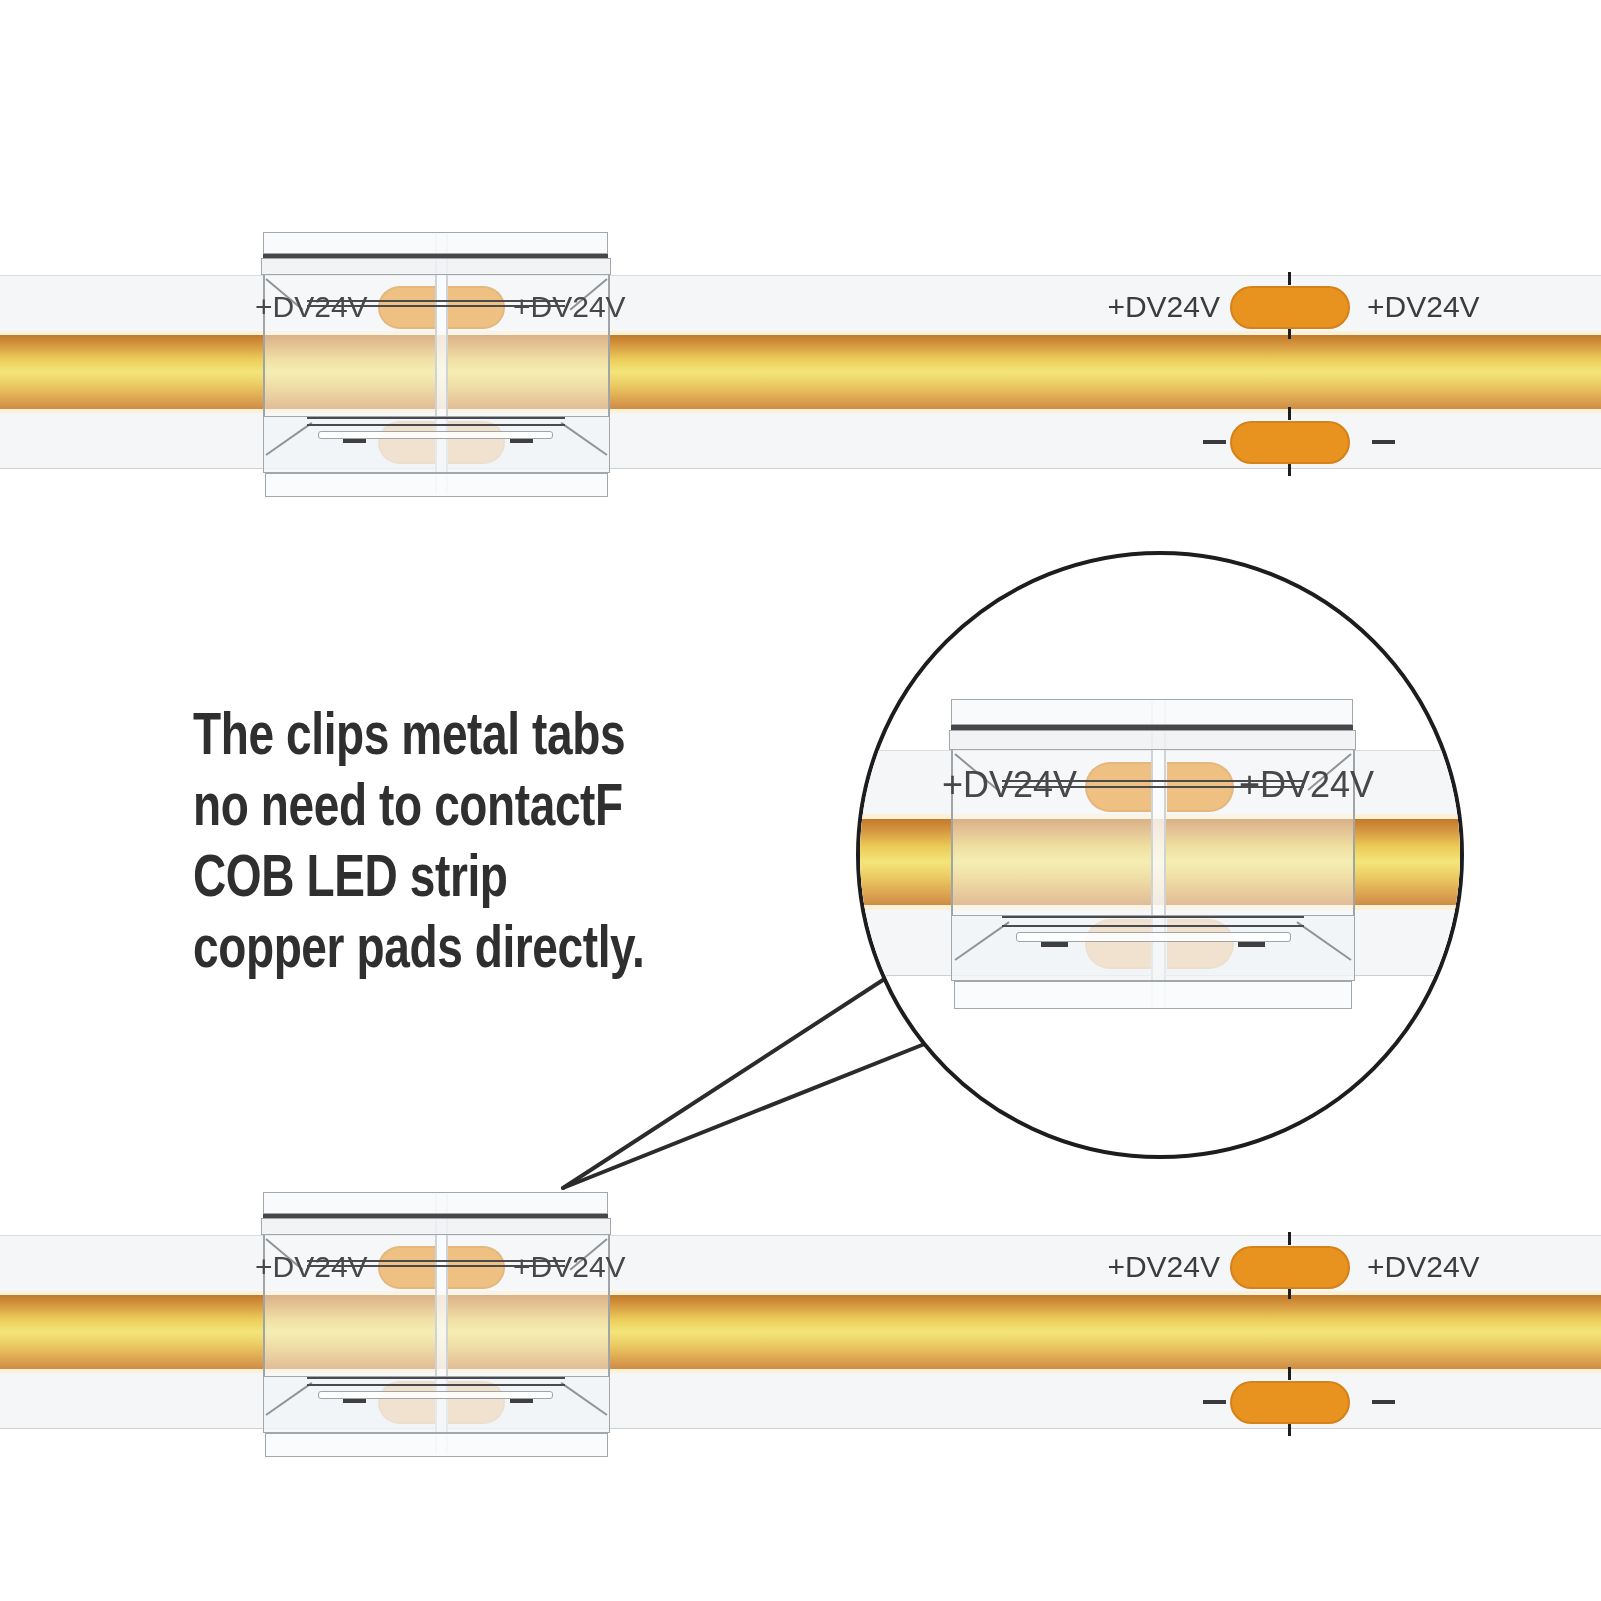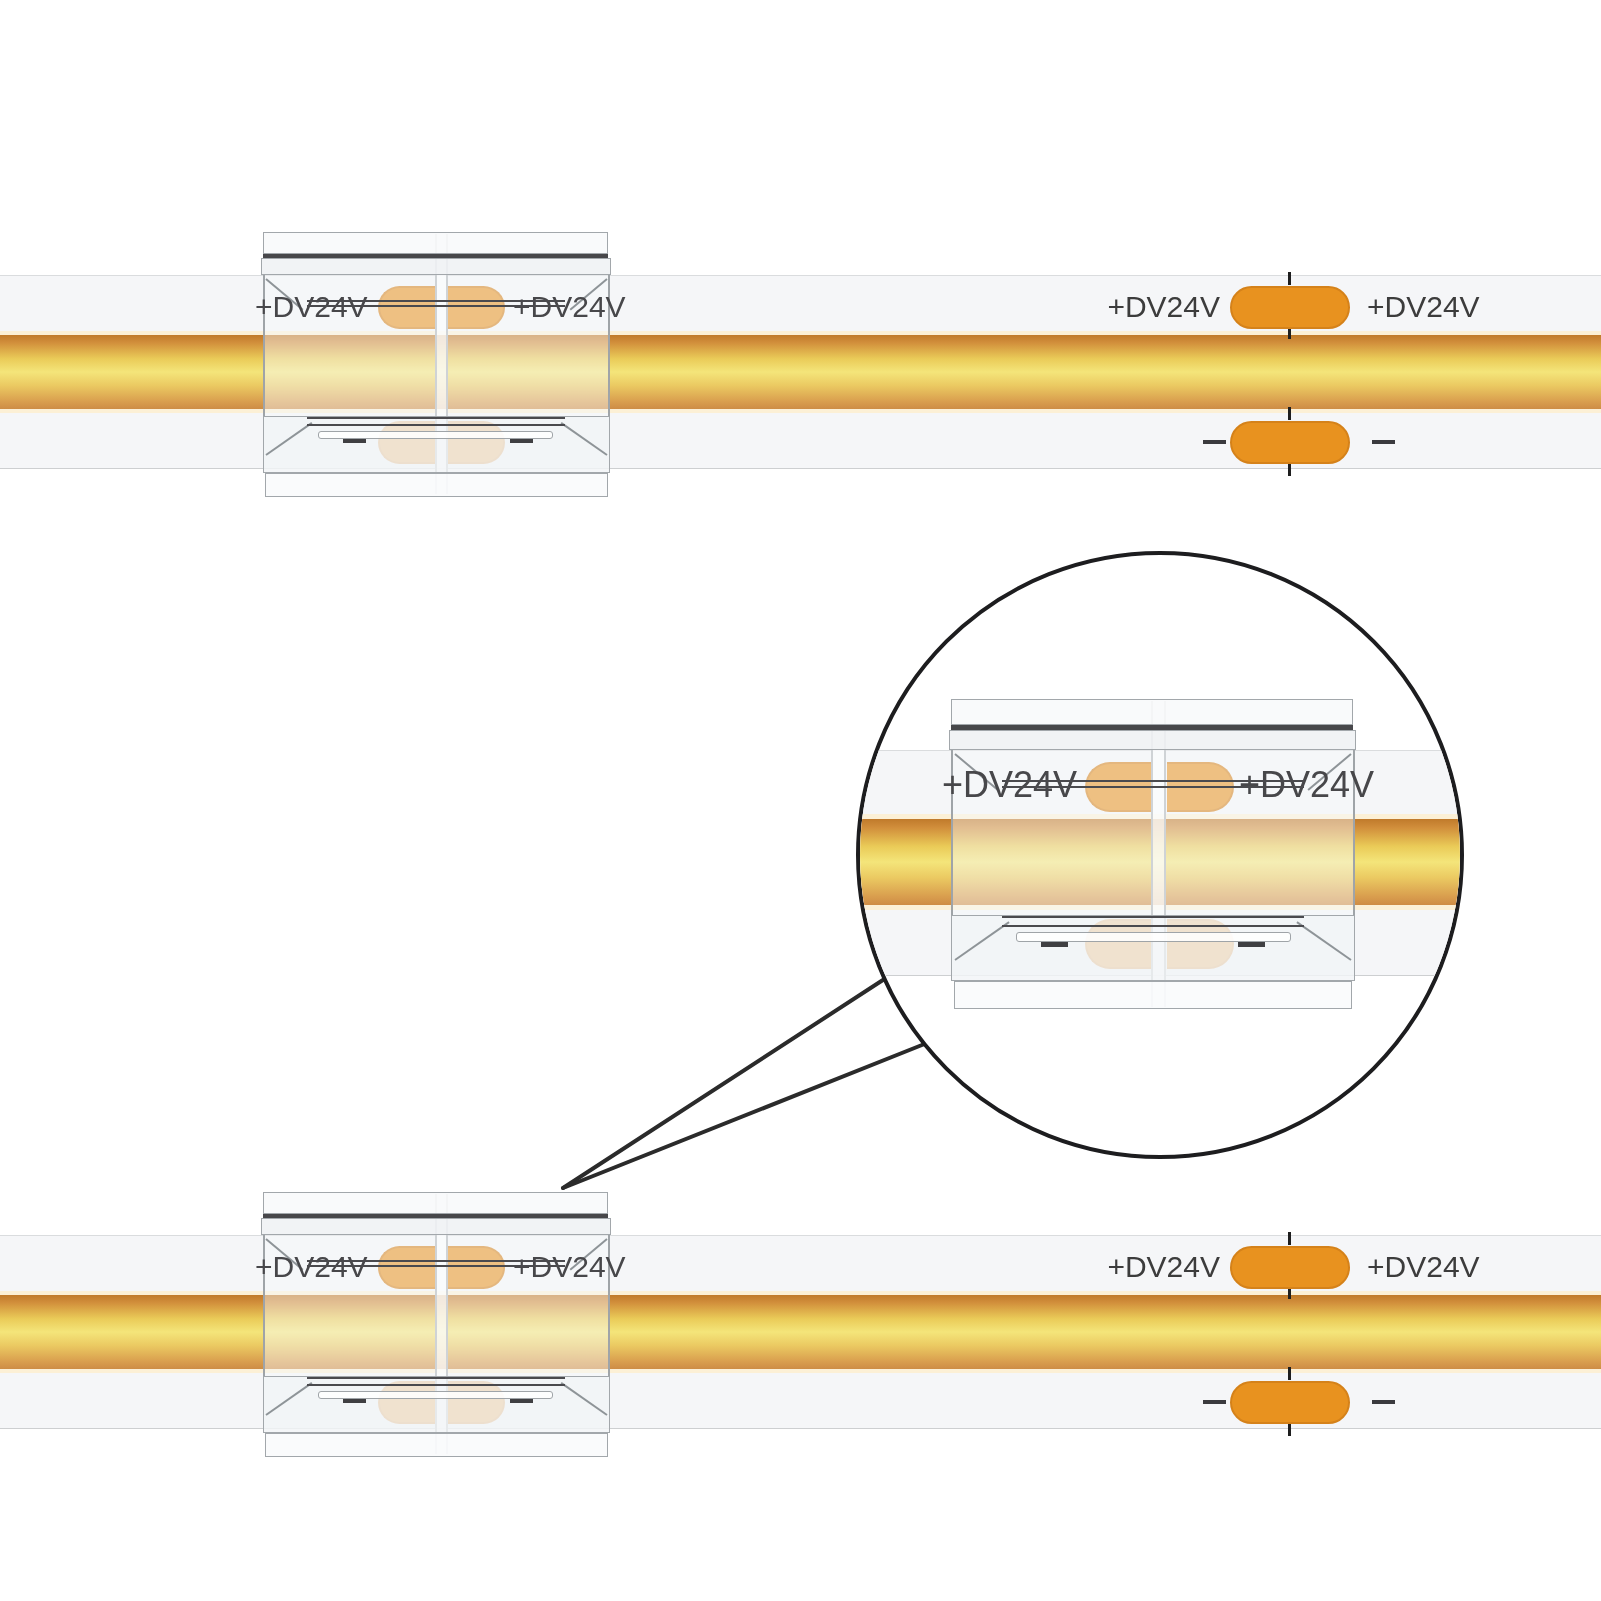--- a/index.html
+++ b/index.html
@@ -131,20 +131,26 @@
     <div class="jlabel" style="left:250px;top:53px;">+DV24V</div>
     <div class="tab" style="top:68px;"></div>
     <div class="tab" style="top:73px;"></div>
     <div class="tab" style="top:185px;"></div>
     <div class="tab" style="top:192px;"></div>
     <div class="tabbar" style="top:199px;"></div>
     <div class="jminus" style="left:80px;top:207px;"></div>
     <div class="jminus" style="left:247px;top:207px;"></div>
   </div>
 
+  <div class="heading">
+    <div>The clips metal tabs</div>
+    <div>no need to contactF</div>
+    <div>COB LED strip</div>
+    <div>copper pads directly.</div>
+  </div>
 
   <svg class="pointer-svg" width="1601" height="1601">
     <line x1="563" y1="1188" x2="886" y2="978" stroke="#2B2B2B" stroke-width="4" stroke-linecap="round"></line>
     <line x1="563" y1="1188" x2="927" y2="1043" stroke="#2B2B2B" stroke-width="4" stroke-linecap="round"></line>
   </svg>
 
   <div class="circle">
     <div class="mag-strip">
       <div class="fringe" style="top:63px;"></div>
       <div class="band" style="top:68px;"></div>

